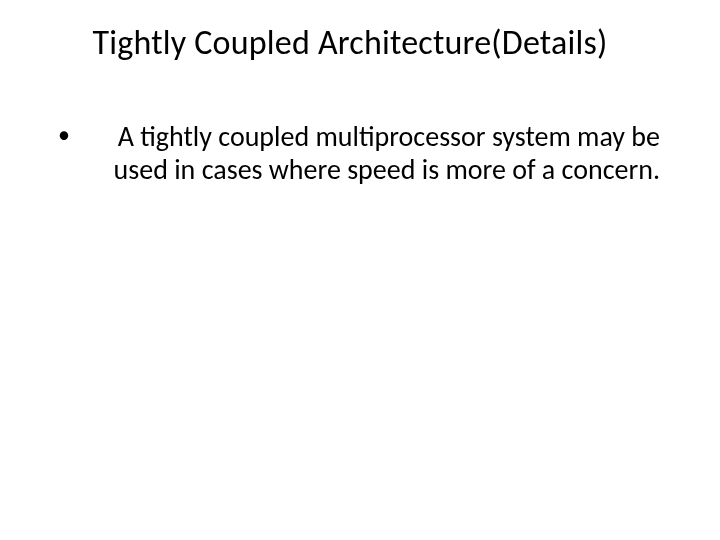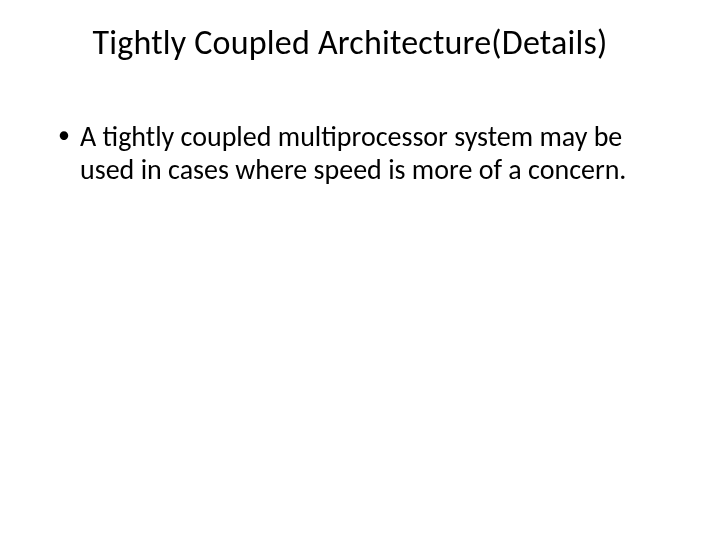--- a/index.html
+++ b/index.html
@@ -38,20 +38,21 @@
     list-style: none;
     margin: 0;
     padding: 0;
   }
   ul.level1 > li {
     position: relative;
     padding-left: 26px;
     font-size: 28px;
     line-height: 1.18;
     margin-bottom: 2px;
+    text-align: right;
   }
   ul.level1 > li::before {
     content: "•";
     position: absolute;
     left: 4px;
     top: 0;
     font-size: 24px;
     line-height: 1.25;
   }
   ul.level2 {

